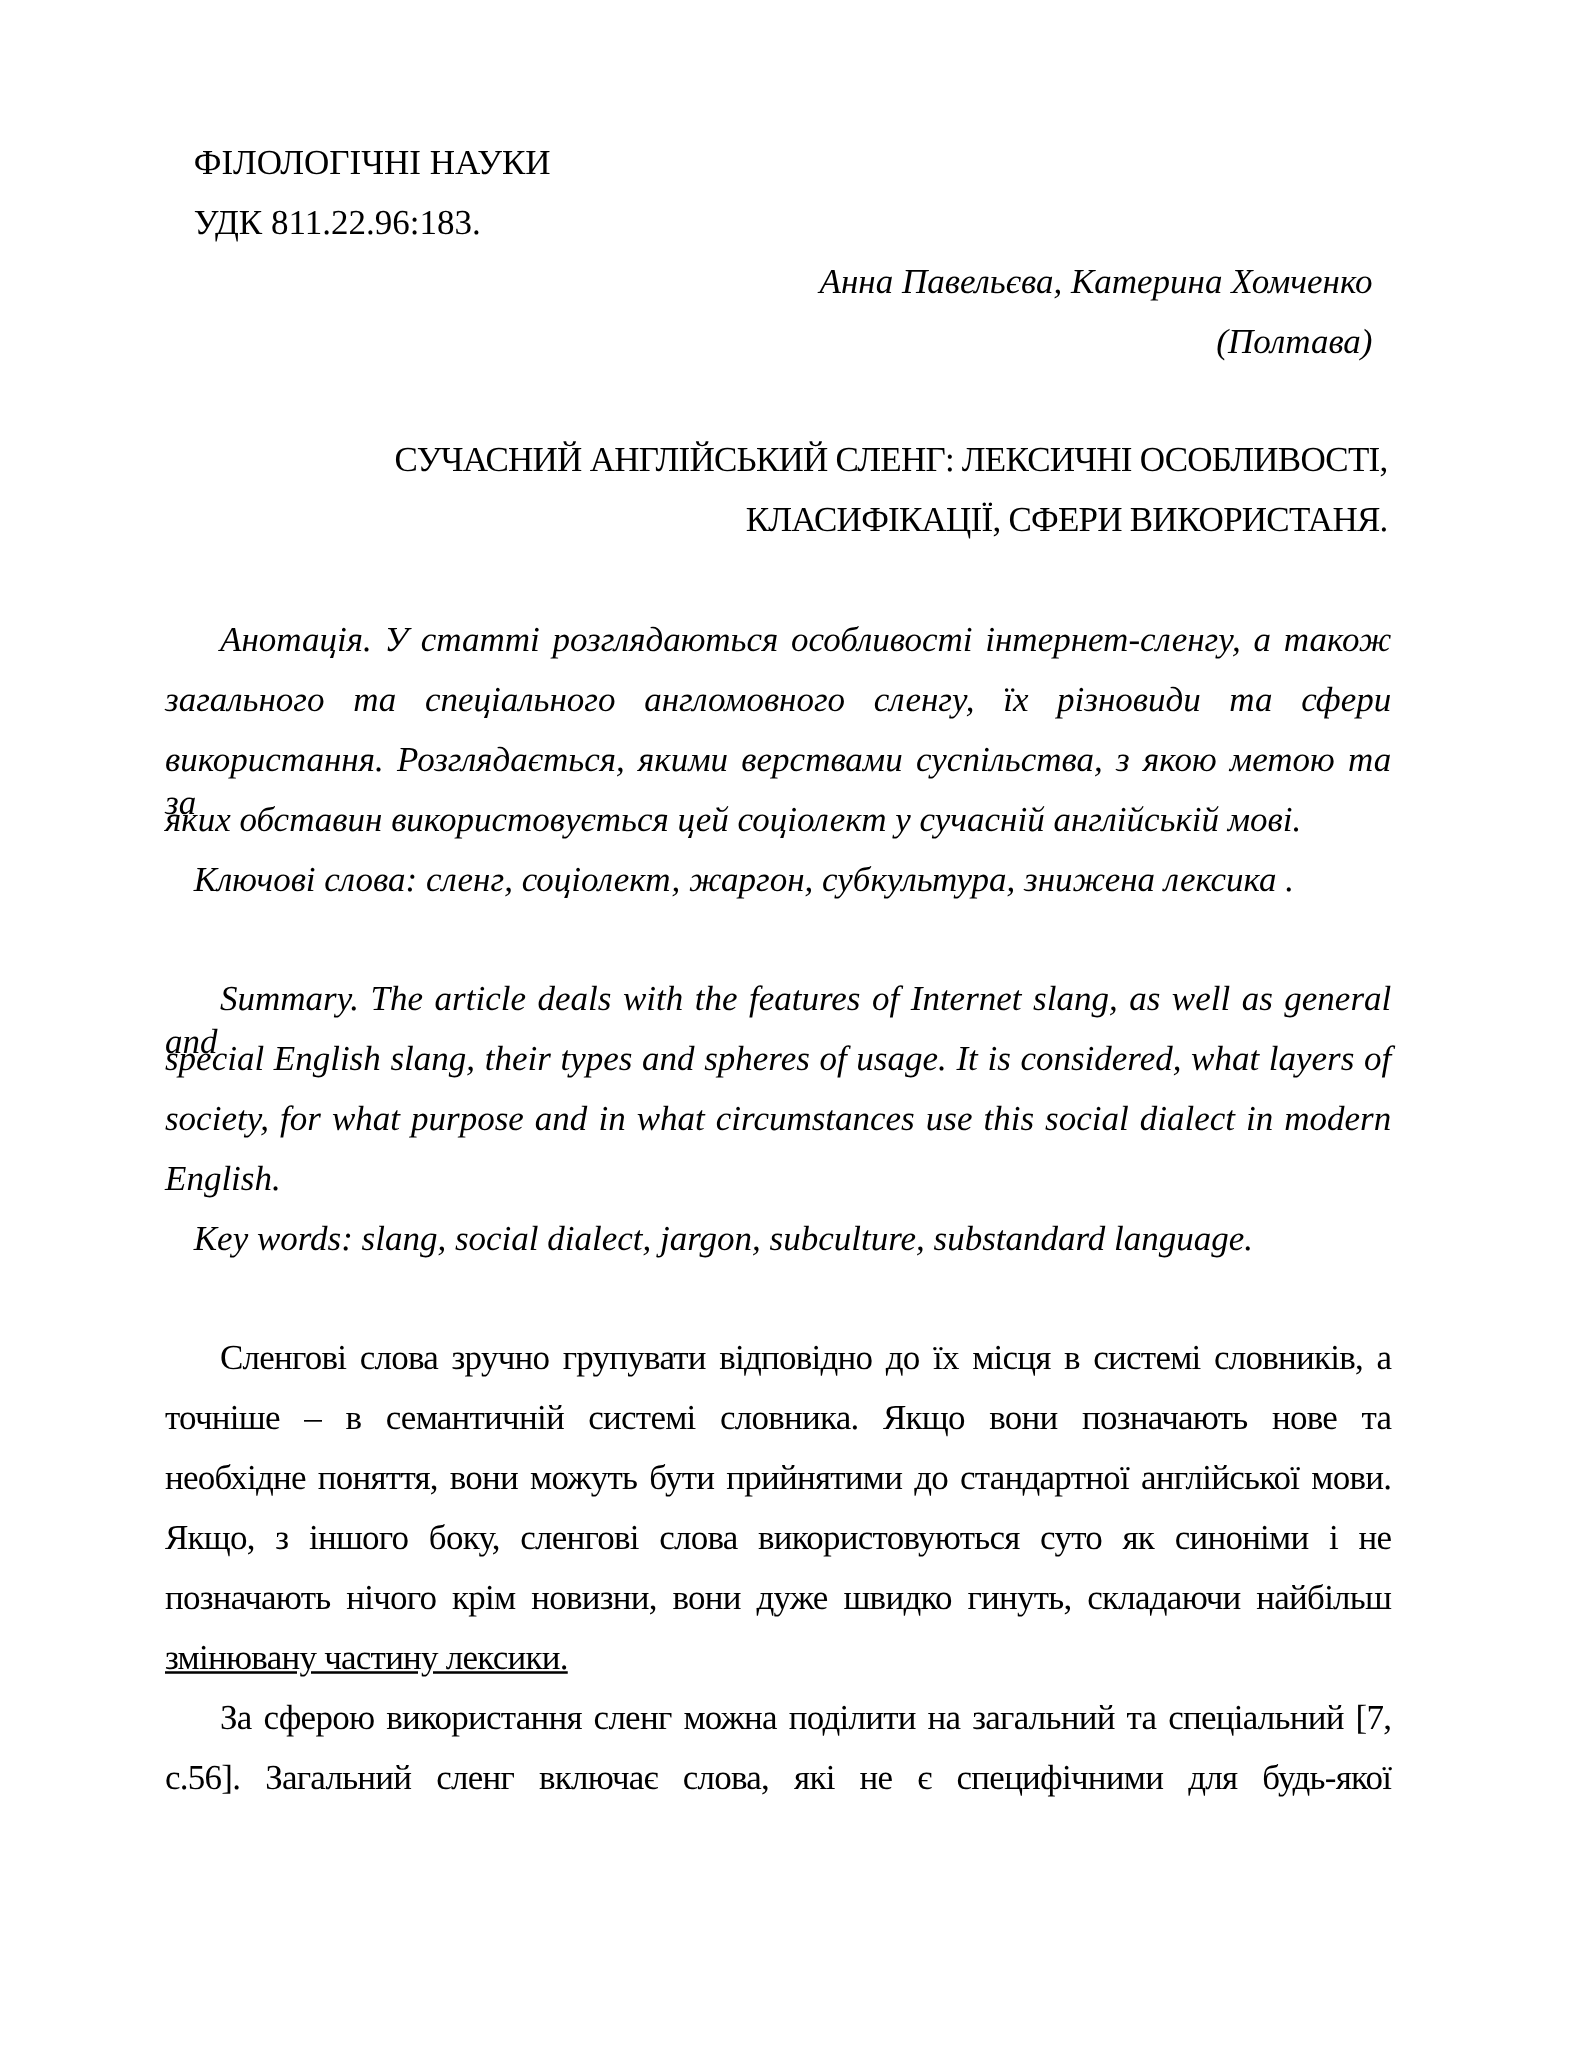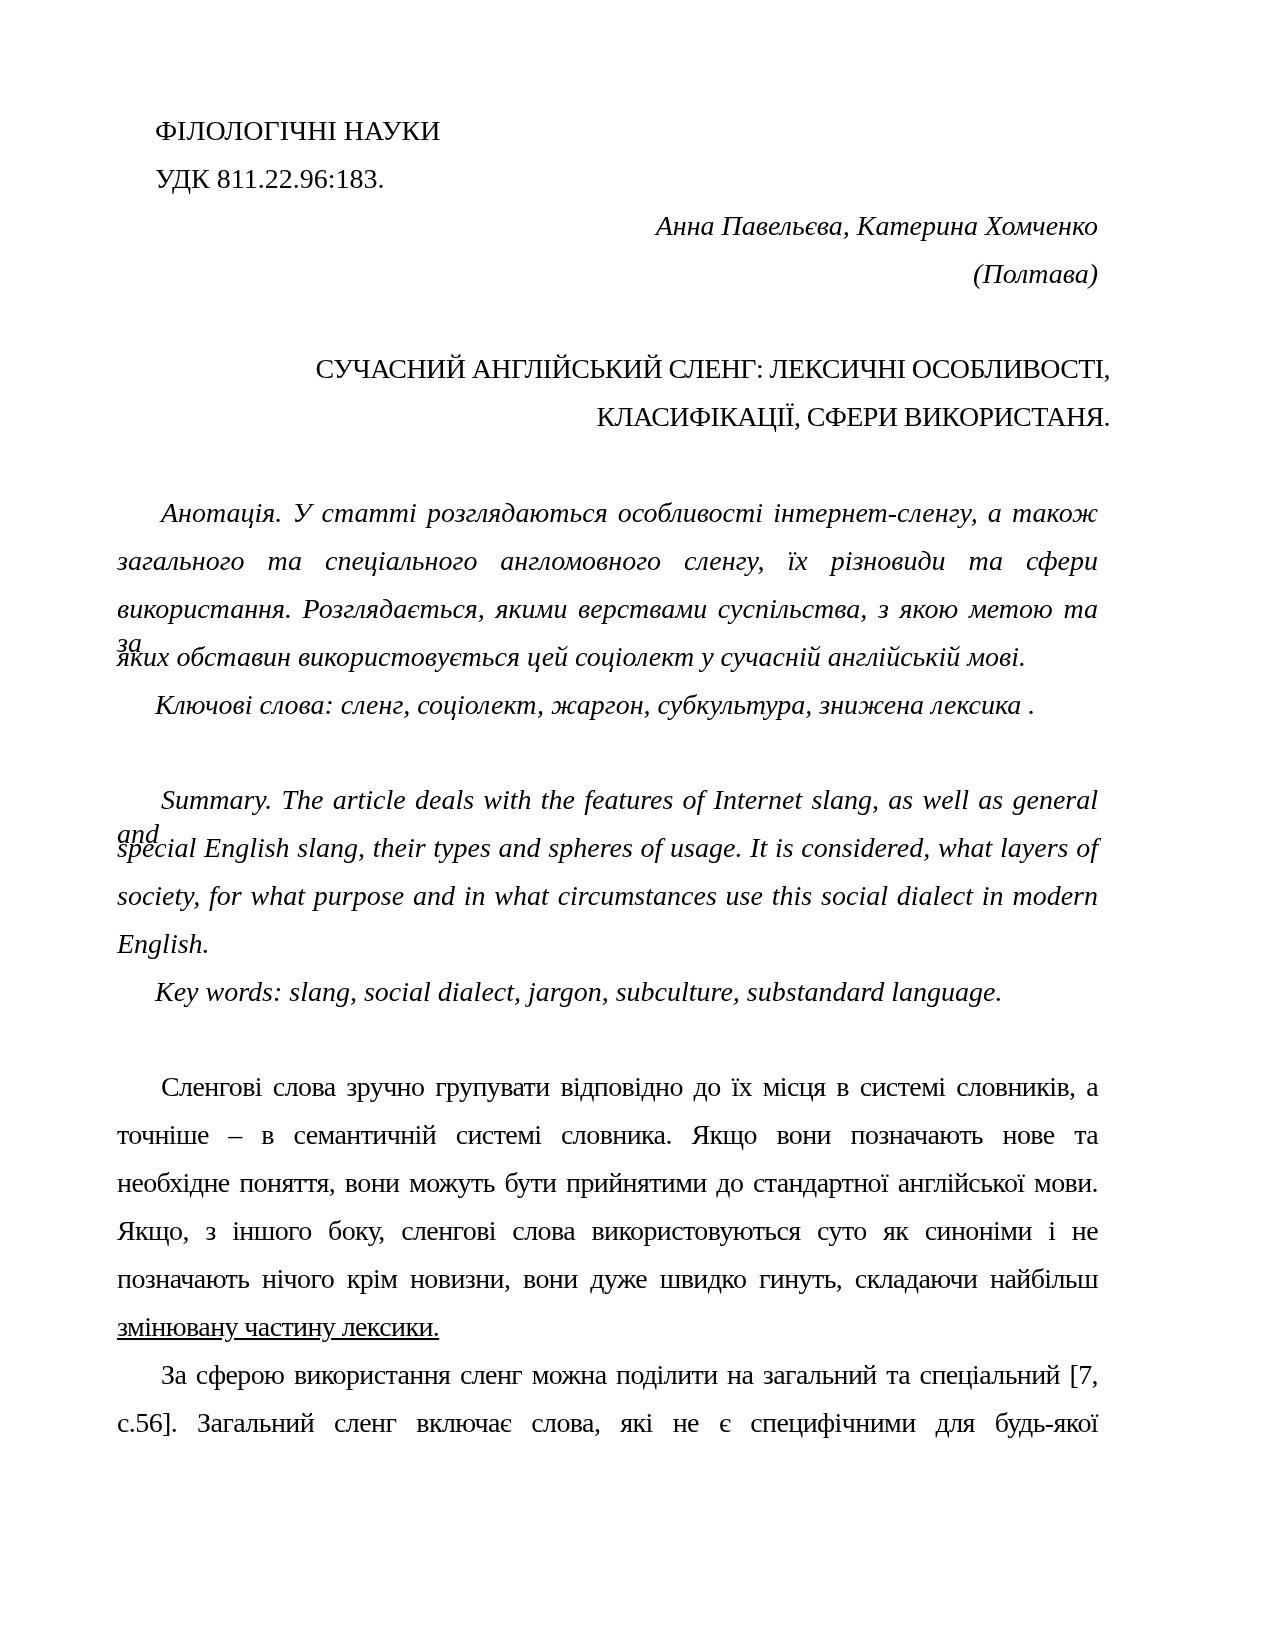--- a/index.html
+++ b/index.html
@@ -8,21 +8,21 @@
     font-family: "Liberation Serif", "DejaVu Serif", serif;
     color: #000000;
   }
   .page { position: absolute; left: 0; top: 0; width: 1275px; height: 1650px; }
   .line { position: absolute; white-space: nowrap; font-size: 28px; line-height: 34px; }
   .bold { font-weight: normal; }
   .italic { font-style: italic; }
   .right { text-align: right; right: 177px; margin-left: 16px; }
   .center { text-align: right; left: 0; width: 1110px; }
   .justify {
-    position: absolute; left: 117px; width: 981px;
+    position: absolute; left: 132px; width: 981px;
     text-align: justify; text-align-last: justify;
     font-size: 28px; line-height: 34px; white-space: normal;
   }
   .justify.last { text-align-last: left; }
   .indent { text-indent: 44px; }
   .narrow { letter-spacing: -0.6px; }
 </style>
 </head>
 <body>
 

